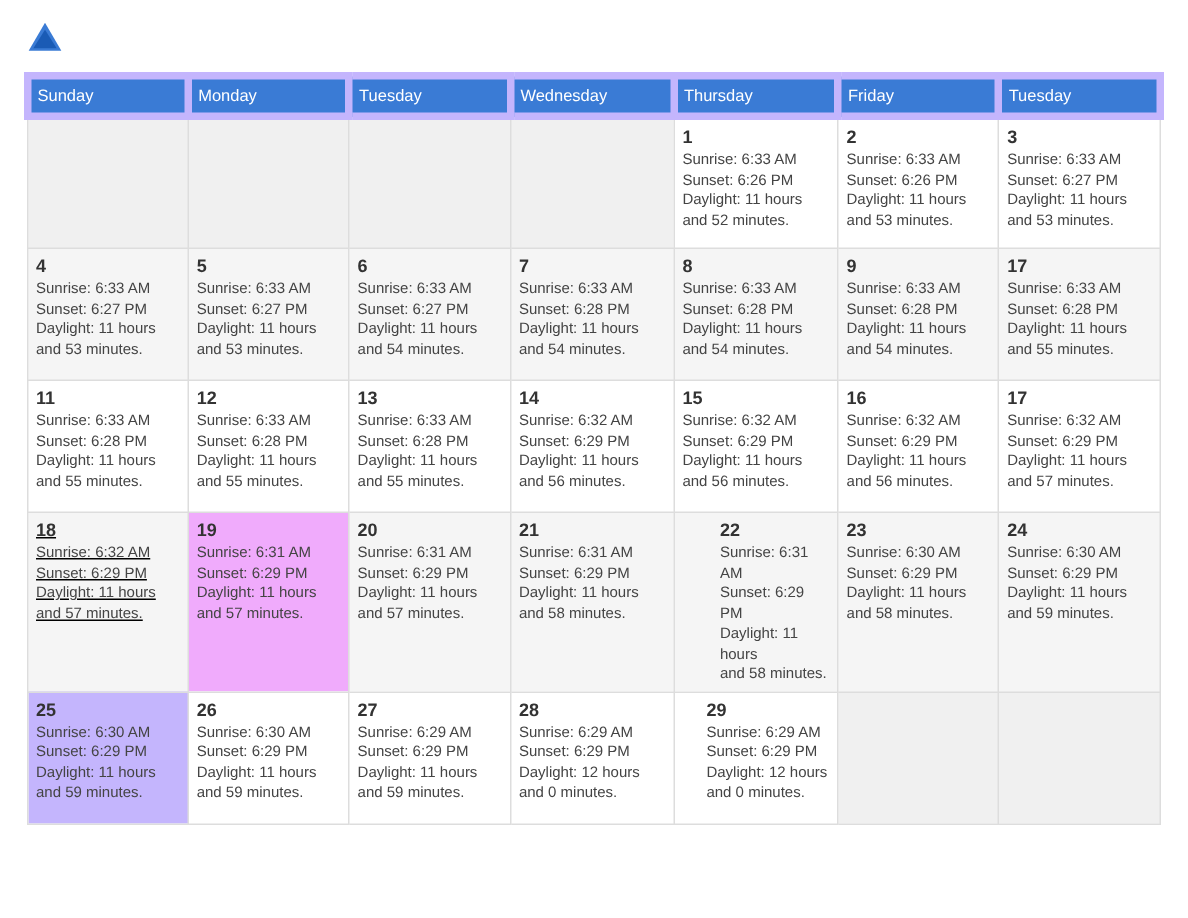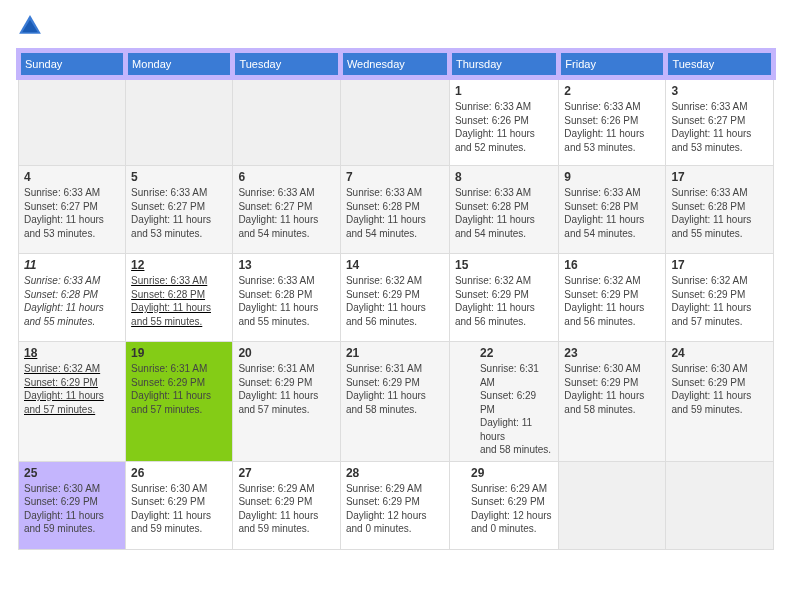--- a/index.html
+++ b/index.html
@@ -178,25 +178,25 @@
           <td style="background: rgb(245, 245, 245);">
             <span class="day-number">9</span>
             <div class="day-info">Sunrise: 6:33 AM<br>Sunset: 6:28 PM<br>Daylight: 11 hours<br>and 54 minutes.</div>
           </td>
           <td style="background: rgb(245, 245, 245);">
             <span class="day-number">17</span>
             <div class="day-info">Sunrise: 6:33 AM<br>Sunset: 6:28 PM<br>Daylight: 11 hours<br>and 55 minutes.</div>
           </td>
         </tr>
         <tr>
-          <td style="background: rgb(255, 255, 255); font-style: italic;">
+          <td style="background: rgb(255, 255, 255);">
             <span class="day-number">11</span>
             <div class="day-info">Sunrise: 6:33 AM<br>Sunset: 6:28 PM<br>Daylight: 11 hours<br>and 55 minutes.</div>
           </td>
-          <td style="background: rgb(255, 255, 255); text-decoration: underline;">
+          <td style="background: rgb(255, 255, 255);">
             <span class="day-number">12</span>
             <div class="day-info">Sunrise: 6:33 AM<br>Sunset: 6:28 PM<br>Daylight: 11 hours<br>and 55 minutes.</div>
           </td>
           <td style="background: rgb(255, 255, 255);">
             <span class="day-number">13</span>
             <div class="day-info">Sunrise: 6:33 AM<br>Sunset: 6:28 PM<br>Daylight: 11 hours<br>and 55 minutes.</div>
           </td>
           <td style="background: rgb(255, 255, 255);">
             <span class="day-number">14</span>
             <div class="day-info">Sunrise: 6:32 AM<br>Sunset: 6:29 PM<br>Daylight: 11 hours<br>and 56 minutes.</div>
@@ -212,21 +212,21 @@
           <td style="background: rgb(255, 255, 255);">
             <span class="day-number">17</span>
             <div class="day-info">Sunrise: 6:32 AM<br>Sunset: 6:29 PM<br>Daylight: 11 hours<br>and 57 minutes.</div>
           </td>
         </tr>
         <tr>
           <td style="background: rgb(245, 245, 245); text-decoration: underline;">
             <span class="day-number">18</span>
             <div class="day-info">Sunrise: 6:32 AM<br>Sunset: 6:29 PM<br>Daylight: 11 hours<br>and 57 minutes.</div>
           </td>
-          <td style="background: #84cc16;">
+          <td style="background: #f0abfc;">
             <span class="day-number">19</span>
             <div class="day-info">Sunrise: 6:31 AM<br>Sunset: 6:29 PM<br>Daylight: 11 hours<br>and 57 minutes.</div>
           </td>
           <td style="background: rgb(245, 245, 245);">
             <span class="day-number">20</span>
             <div class="day-info">Sunrise: 6:31 AM<br>Sunset: 6:29 PM<br>Daylight: 11 hours<br>and 57 minutes.</div>
           </td>
           <td style="background: rgb(245, 245, 245);">
             <span class="day-number">21</span>
             <div class="day-info">Sunrise: 6:31 AM<br>Sunset: 6:29 PM<br>Daylight: 11 hours<br>and 58 minutes.</div>

